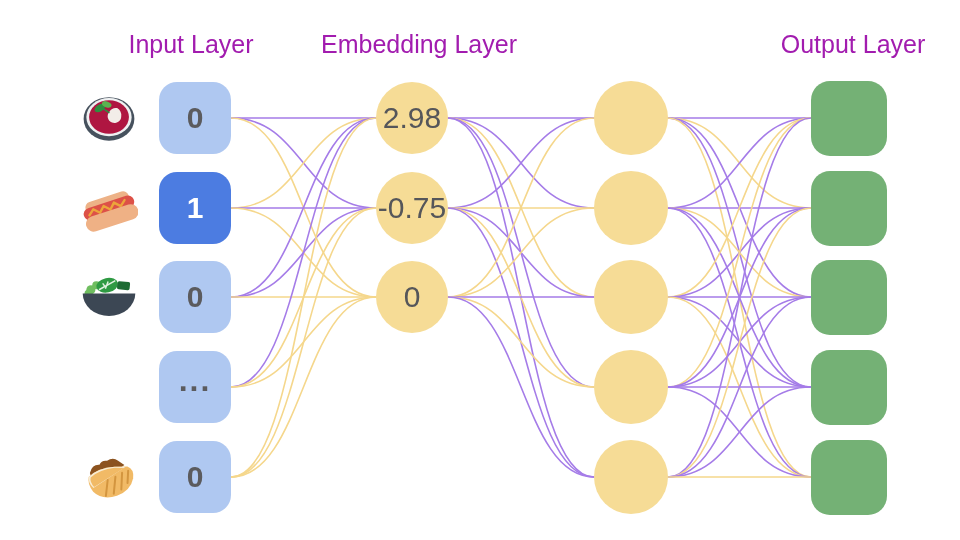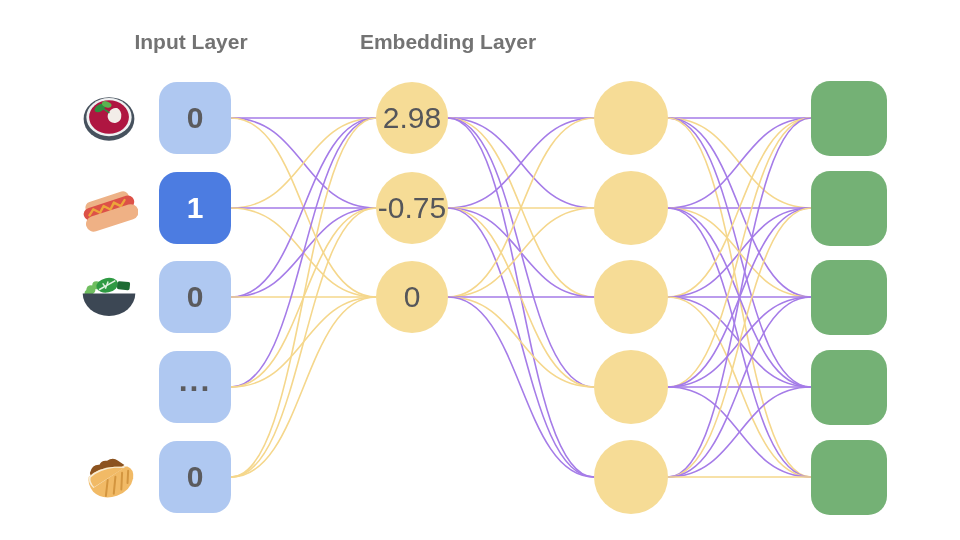--- a/index.html
+++ b/index.html
@@ -3,21 +3,21 @@
 <meta charset="utf-8">
 <style>
   html,body{margin:0;padding:0;background:#ffffff;}
   #canvas{
     position:relative;width:960px;height:540px;background:#ffffff;overflow:hidden;
     font-family:"Liberation Sans", sans-serif;
   }
   #edges{position:absolute;left:0;top:0;width:960px;height:540px;}
   .layer-title{
     position:absolute;top:30px;transform:translateX(-50%);
-    font-size:21px;font-weight:700;color:#737373;white-space:nowrap;
+    font-size:25px;font-weight:400;color:#a21caf;white-space:nowrap;
   }
   .in-node{
     position:absolute;width:72px;height:72px;border-radius:18px;
     display:flex;align-items:center;justify-content:center;
     font-size:30px;font-weight:700;color:#5B5B5E;
   }
   .in-node.active{color:#ffffff;}
   .in-node .dots{transform:translateY(-7px);letter-spacing:2px;font-size:32px;}
   .circle-node{
     position:absolute;border-radius:50%;
@@ -82,21 +82,22 @@
       <path d="M 668 387 C 739.5 387, 739.5 297, 811 297" fill="none" stroke="#A57CE8" stroke-width="1.6" stroke-linecap="round"></path>
       <path d="M 668 387 C 739.5 387, 739.5 387, 811 387" fill="none" stroke="#A57CE8" stroke-width="1.6" stroke-linecap="round"></path>
       <path d="M 668 387 C 739.5 387, 739.5 477, 811 477" fill="none" stroke="#A57CE8" stroke-width="1.6" stroke-linecap="round"></path>
       <path d="M 668 477 C 739.5 477, 739.5 118, 811 118" fill="none" stroke="#A57CE8" stroke-width="1.6" stroke-linecap="round"></path>
       <path d="M 668 477 C 739.5 477, 739.5 208, 811 208" fill="none" stroke="#F5D78C" stroke-width="1.6" stroke-linecap="round"></path>
       <path d="M 668 477 C 739.5 477, 739.5 297, 811 297" fill="none" stroke="#A57CE8" stroke-width="1.6" stroke-linecap="round"></path>
       <path d="M 668 477 C 739.5 477, 739.5 387, 811 387" fill="none" stroke="#A57CE8" stroke-width="1.6" stroke-linecap="round"></path>
       <path d="M 668 477 C 739.5 477, 739.5 477, 811 477" fill="none" stroke="#F5D78C" stroke-width="1.6" stroke-linecap="round"></path>
     </svg>
   <div class="layer-title" style="left:191px">Input Layer</div>
-  <div class="layer-title" style="left:448px">Embedding Layer</div>
+  <div class="layer-title" style="left:419px">Embedding Layer</div>
+  <div class="layer-title" style="left:853px">Output Layer</div>
   <div id="nodes">
       <div class="food-icon" style="left: 80px; top: 89px;"><svg viewBox="0 0 64 64" width="58" height="58">
       <ellipse cx="32" cy="33" rx="28" ry="24" fill="#46515D"></ellipse>
       <ellipse cx="32" cy="31" rx="25" ry="21" fill="#EFF1F2"></ellipse>
       <ellipse cx="32" cy="31" rx="22" ry="18.5" fill="#AF1641"></ellipse>
       <path d="M41 21 q5 3 4.5 9 a7.5 7.5 0 1 1 -13 -5 q3 -5 8.5 -4 z" fill="#F2EDE8"></path>
       <ellipse cx="22" cy="21" rx="6.5" ry="3.8" fill="#2E8F3F" transform="rotate(-30 22 21)"></ellipse>
       <ellipse cx="29.5" cy="17" rx="5.5" ry="3.2" fill="#5CB350" transform="rotate(20 29.5 17)"></ellipse>
       <path d="M26 22 l6 4" stroke="#2E8F3F" stroke-width="1.6" stroke-linecap="round"></path>
         </svg></div>

